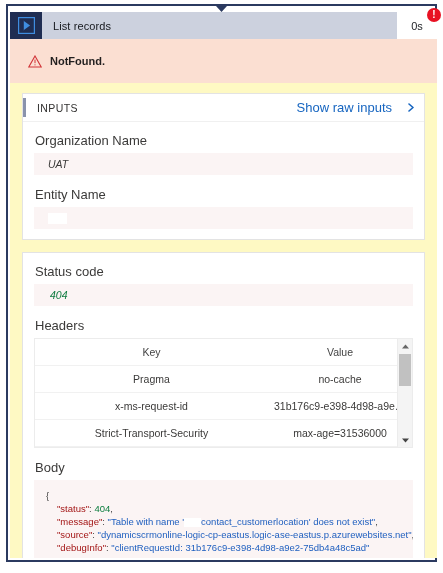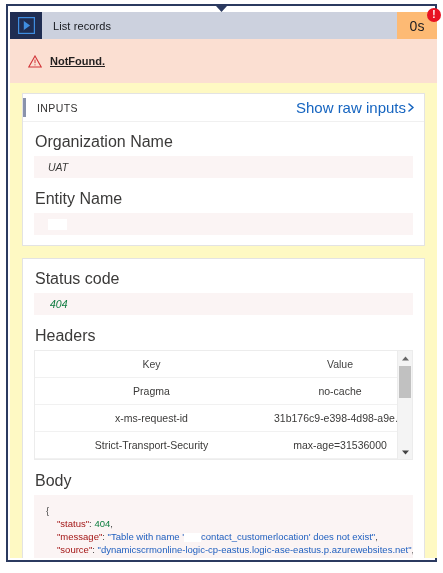--- a/index.html
+++ b/index.html
@@ -70,25 +70,25 @@
     display: flex;
     align-items: center;
     padding-left: 11px;
     font-size: 11px;
     color: #16181d;
     letter-spacing: 0.1px;
     border-radius: 9px;
   }
   .duration {
     flex: 0 0 40px;
-    background: #fdba74;
+    background: #ffffff;
     display: flex;
     align-items: center;
     justify-content: center;
-    font-size: 14px;
+    font-size: 11px;
     color: #1b1d22;
   }
   .error-badge {
     position: absolute;
     right: -4px;
     top: -4px;
     width: 14px;
     height: 14px;
     border-radius: 50%;
     background: #e81123;
@@ -111,21 +111,20 @@
     display: flex;
     align-items: center;
     padding-left: 18px;
     box-sizing: border-box;
   }
   .warn-icon { flex: 0 0 14px; margin-right: 8px; display:block; }
   .error-text {
     font-size: 11px;
     font-weight: bold;
     color: #221f1f;
-    text-decoration: underline;
   }
 
   
   .body-area {
     position: absolute;
     left: 2px;
     top: 77px;
     width: 427px;
     bottom: 2px;
     background: #fef9c3;
@@ -155,34 +154,34 @@
     width: 3px;
     background: #8a93ac;
   }
   .panel-title {
     font-size: 10.5px;
     color: #323130;
     letter-spacing: 0.4px;
     flex: 1 1 auto;
   }
   .raw-link {
-    font-size: 15px;
+    font-size: 13px;
     color: #1665c0;
     display: flex;
     align-items: center;
-    gap: 2px;
+    gap: 16px;
     cursor: pointer;
     white-space: nowrap;
   }
   .raw-link .chev { display:block; }
 
   .panel-body { padding: 8px 11px 10px 11px; }
 
   .field-label {
-    font-size: 16px;
+    font-size: 13px;
     color: #3b3a39;
     margin: 3px 0 5px 1px;
   }
   .field-value {
     background: #fbf4f4;
     min-height: 22px;
     display: flex;
     align-items: center;
     padding: 3px 0 3px 14px;
     font-size: 10.5px;

